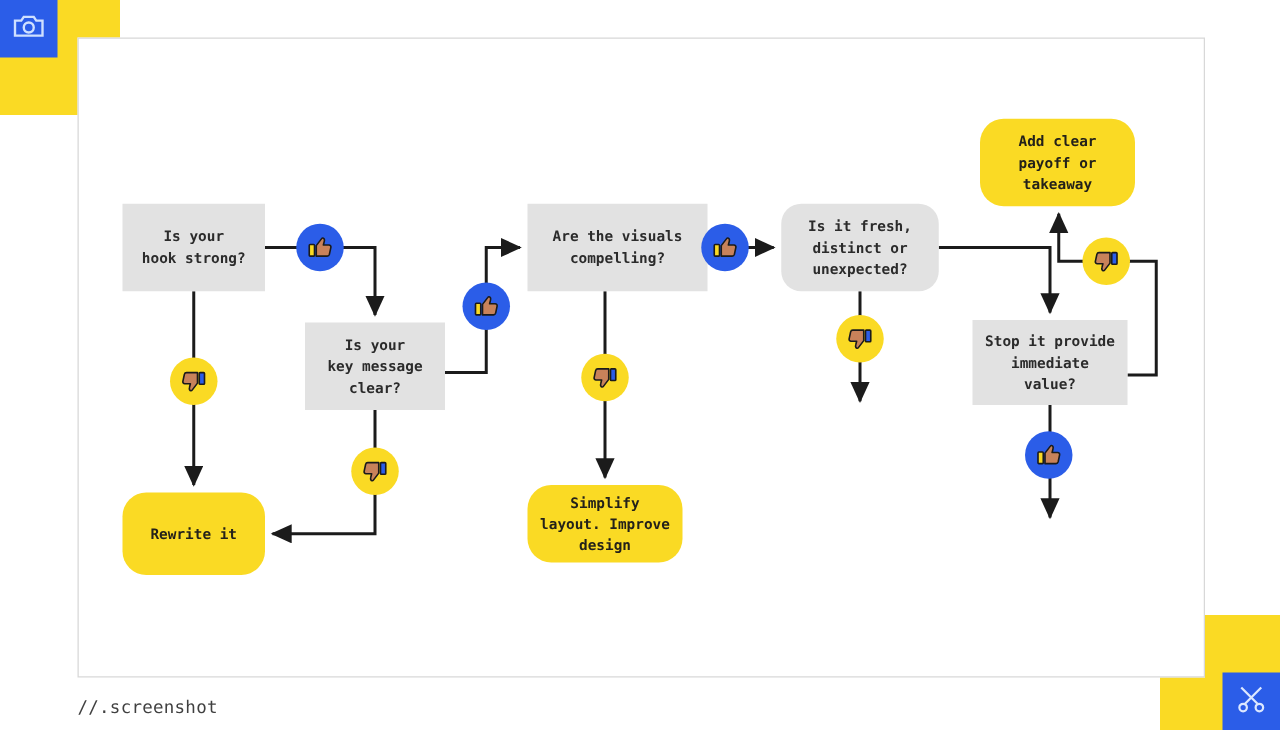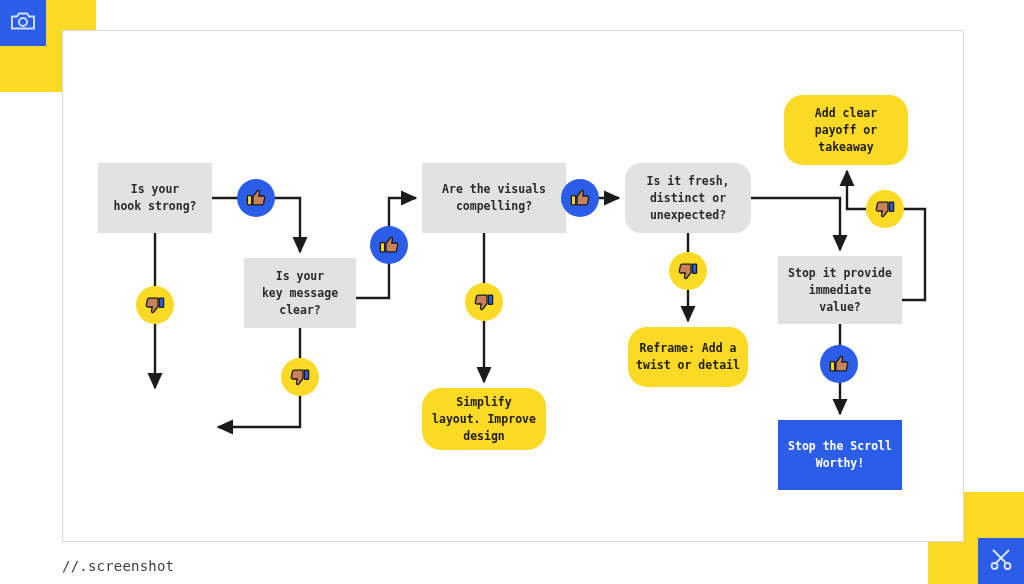--- a/index.html
+++ b/index.html
@@ -116,30 +116,27 @@
 key message
 clear?</div>
   <div class="node q" style="left:422px;top:163px;width:144px;height:70px;">Are the visuals
 compelling?</div>
   <div class="node q" style="left:625px;top:163px;width:126px;height:70px;border-radius:16px;">Is it fresh,
 distinct or
 unexpected?</div>
   <div class="node q" style="left:778px;top:256px;width:124px;height:68px;">Stop it provide
 immediate
 value?</div>
+  <div class="node act" style="left:98px;top:394px;width:114px;height:66px;">Rewrite it</div>
   <div class="node act" style="left:422px;top:388px;width:124px;height:62px;">Simplify
 layout. Improve
 design</div>
-  <div class="node act" style="left:628px;top:327px;width:120px;height:60px;">Reframe: Add a
-twist or detail</div>
   <div class="node act" style="left:784px;top:95px;width:124px;height:70px;">Add clear
 payoff or
 takeaway</div>
-  <div class="node final" style="left:778px;top:420px;width:124px;height:70px;">Stop the Scroll
-Worthy!</div>
 
   <div class="badge up" style="left:237px;top:179px;">
     <span>
         <svg width="24" height="24" viewBox="0 0 24 24">
           <path d="M9 10.5l4.3-5.6c.5-.7 1.6-.6 2 .2.3.6.3 1.3.1 2L14.7 10h4.5c1 0 1.7.9 1.5 1.9l-1.2 5.6c-.2.8-.9 1.4-1.7 1.4H9z" fill="#C8825A" stroke="#1b1b1b" stroke-width="1.3" stroke-linejoin="round"></path>
           <rect x="3.4" y="9.6" width="4.2" height="9.3" rx=".7" fill="#FADA24" stroke="#1b1b1b" stroke-width="1.3"></rect>
         </svg>
       </span>
   </div>
   <div class="badge down" style="left:136px;top:286px;">

